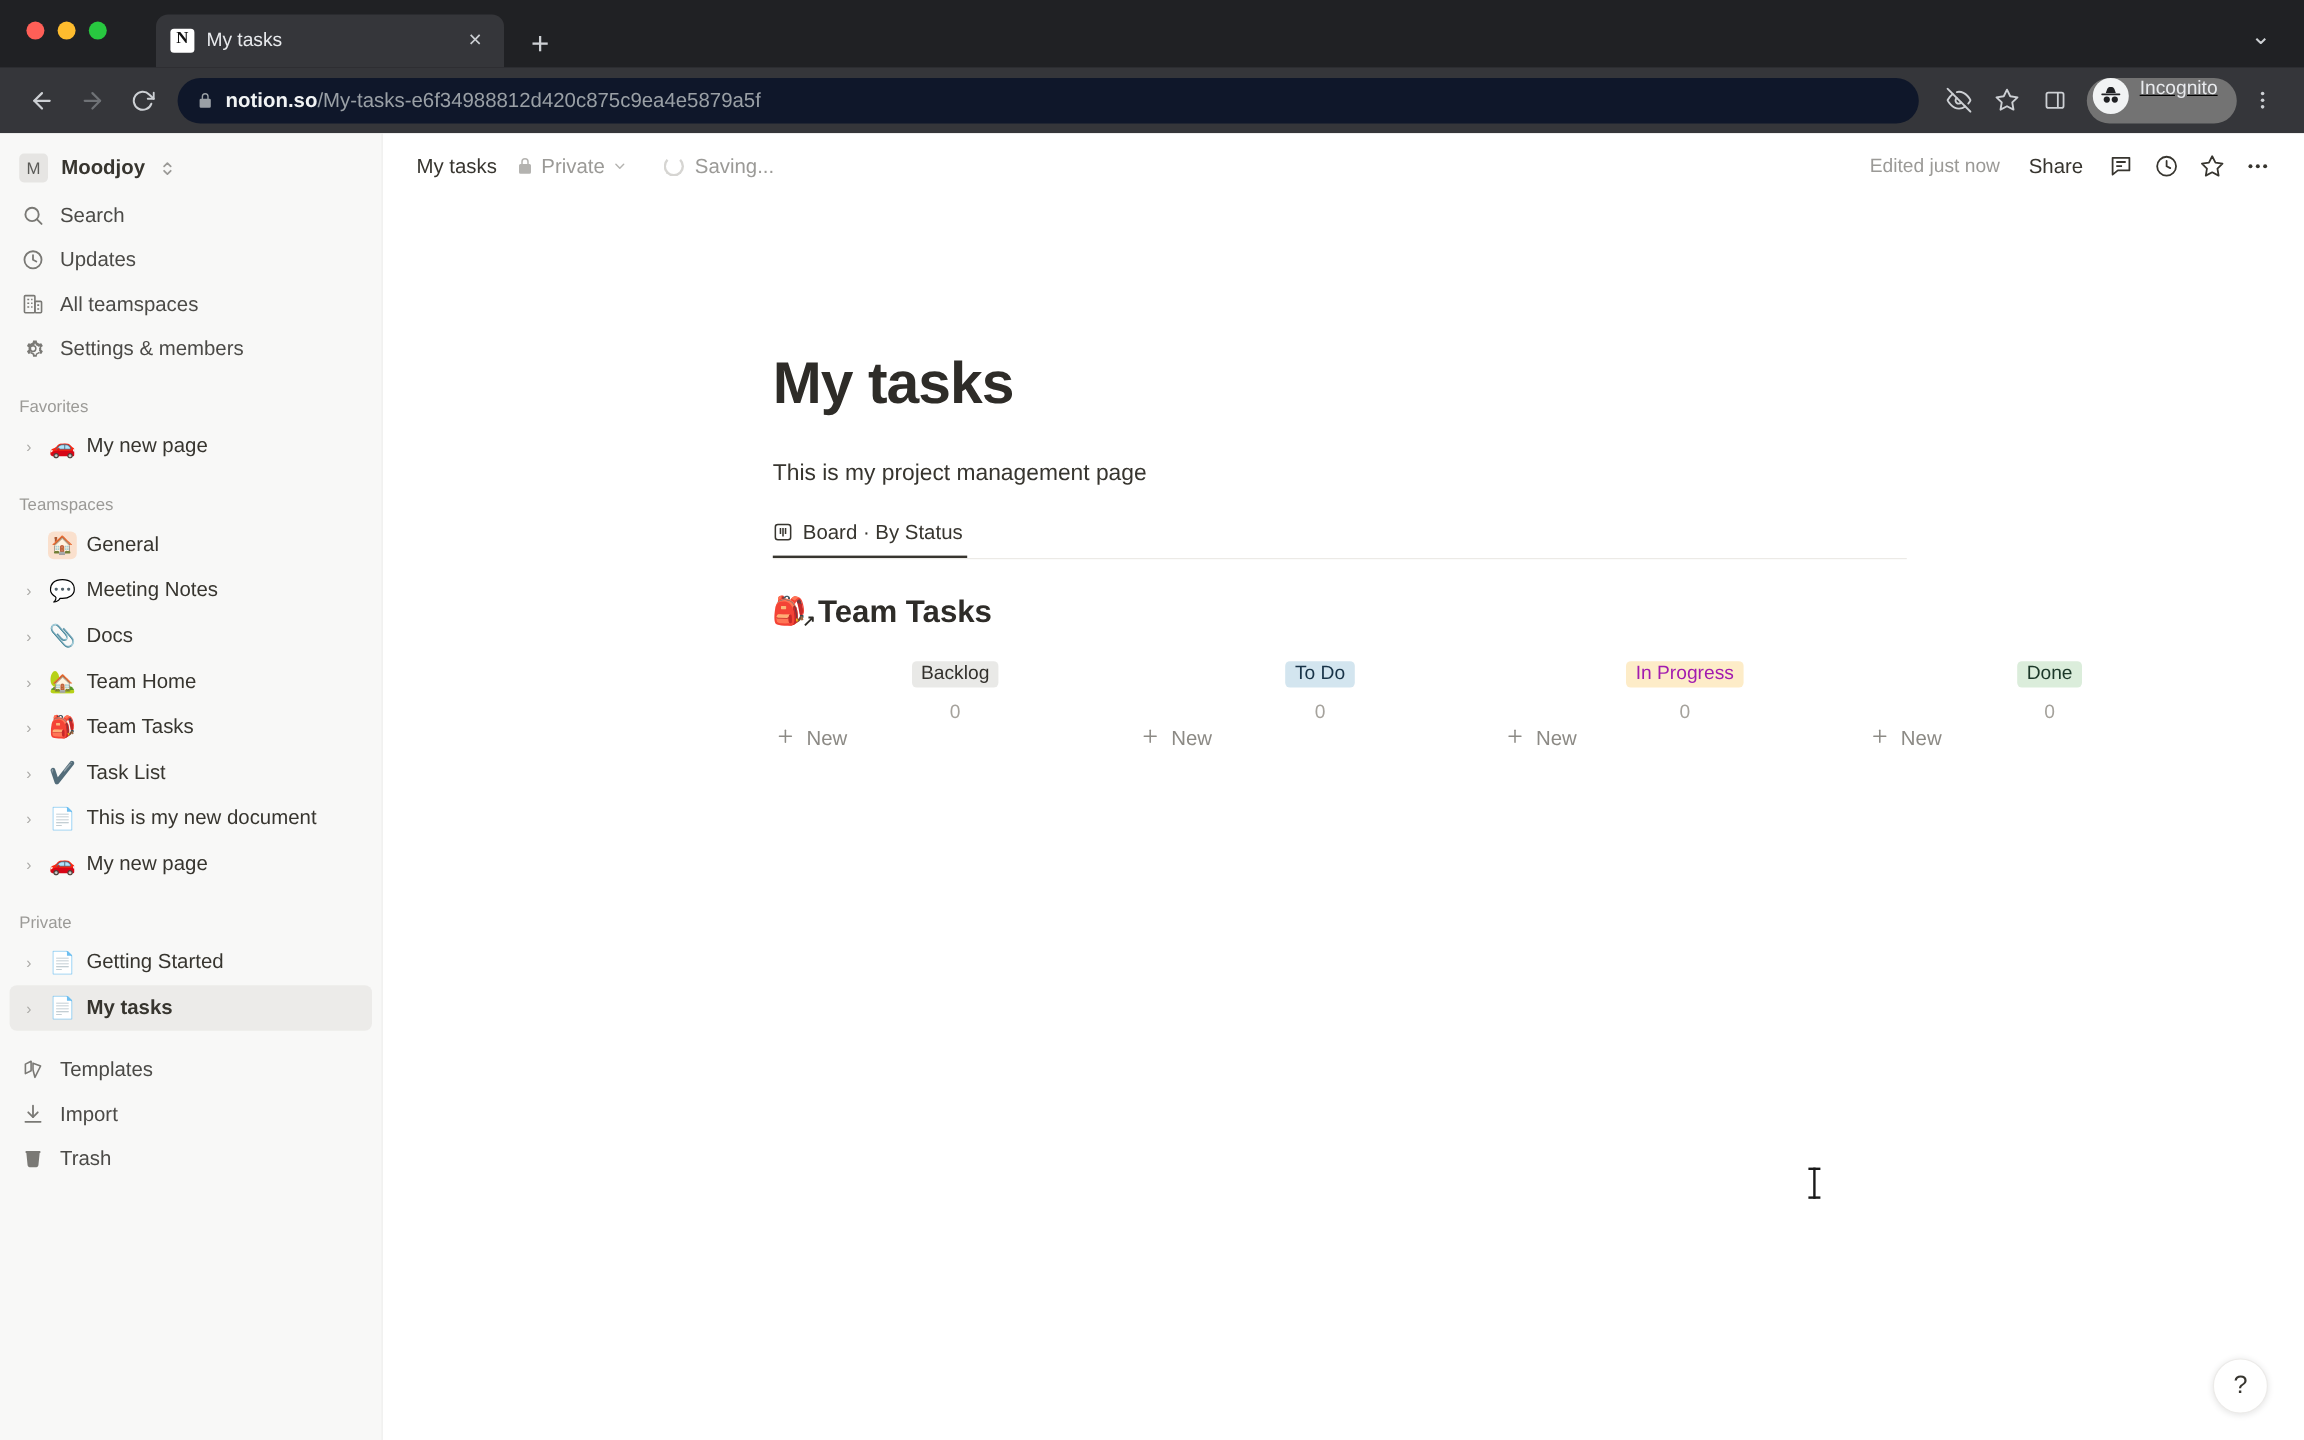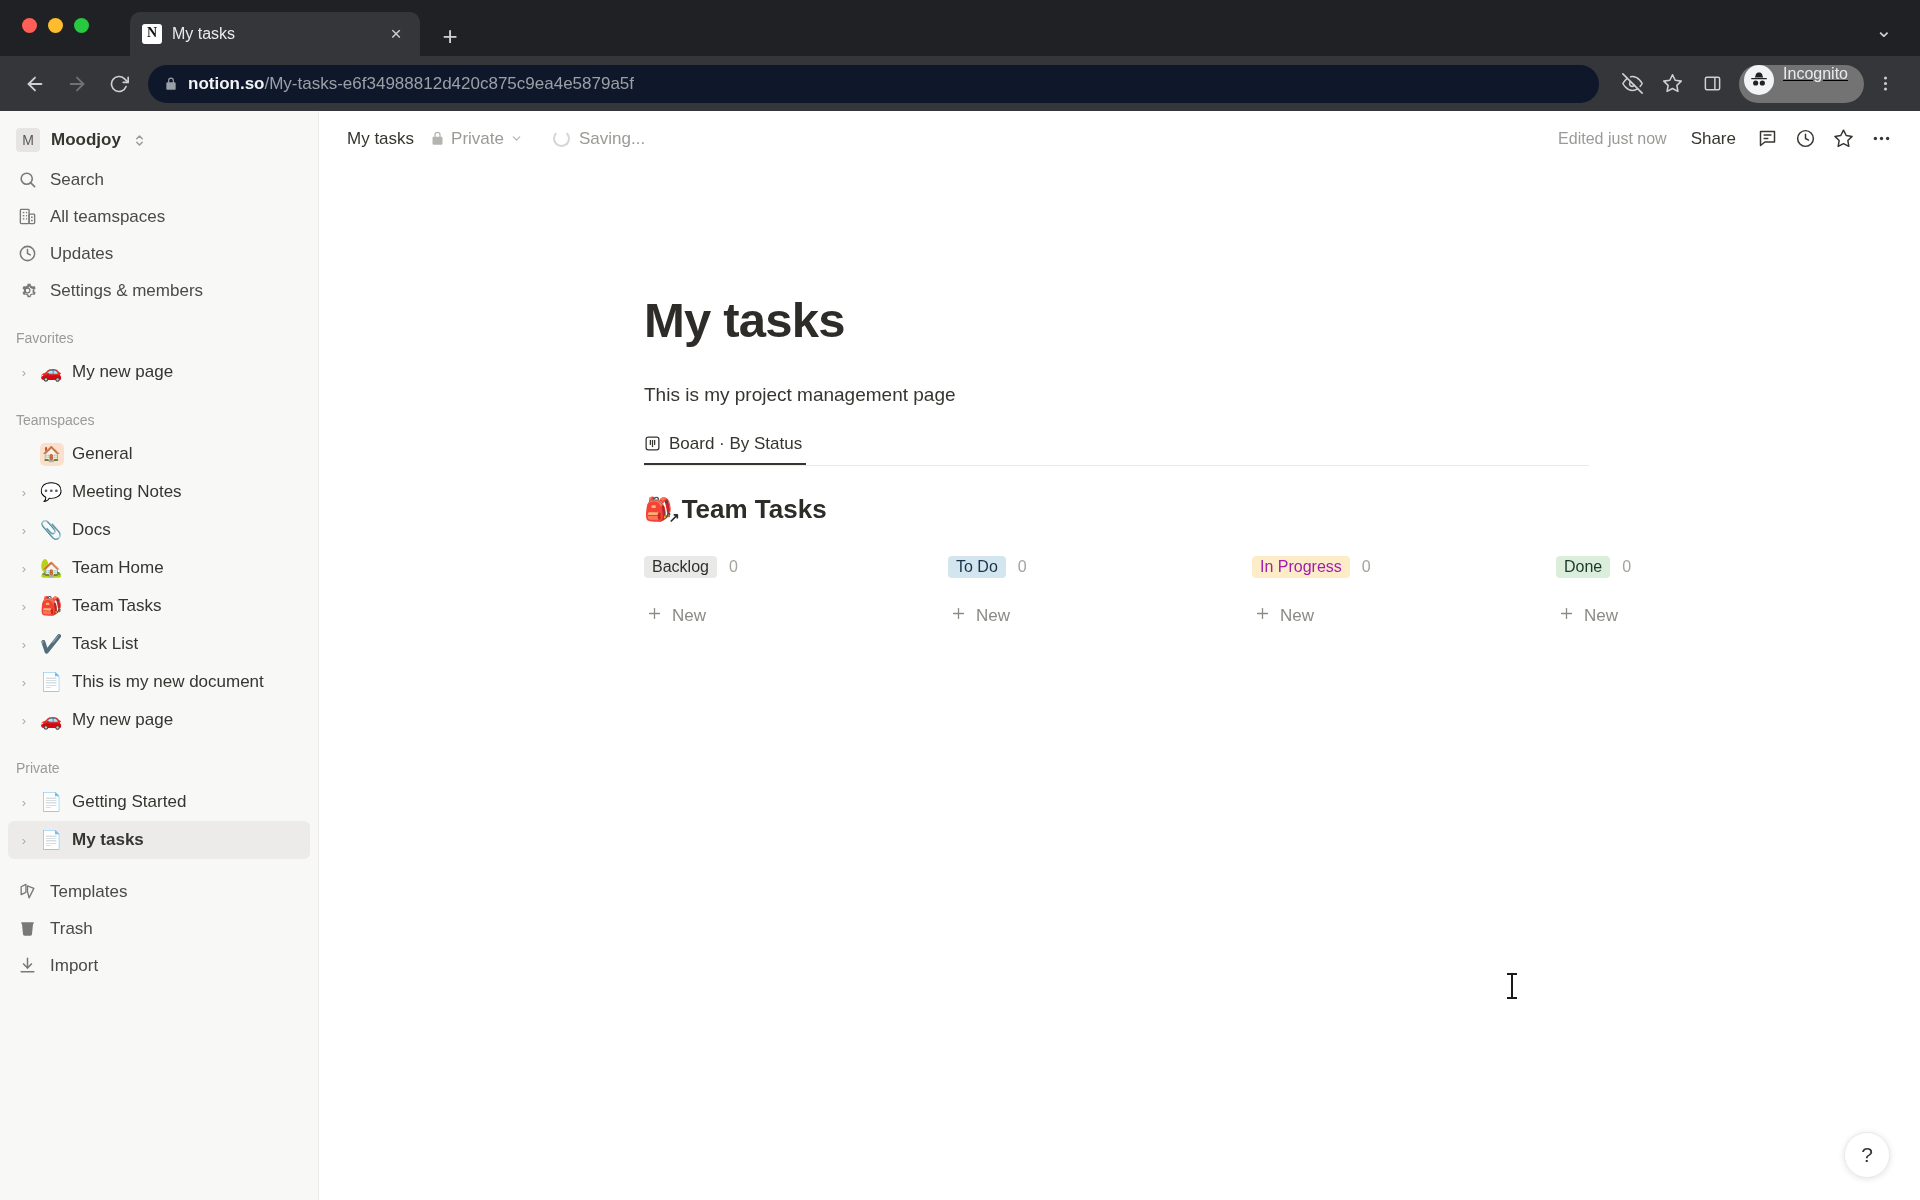--- a/index.html
+++ b/index.html
@@ -231,21 +231,21 @@
     font-size: 26px; font-weight: 700; color: #2e2c28;
   }
   .db-emoji { font-size: 23px; position: relative; display:flex; align-items:center; }
   .db-emoji .linkarrow {
     position: absolute; right: -7px; bottom: -2px;
     font-size: 13px; color: #2e2c28; font-weight: 700;
   }
 
   .board { display: flex; margin-top: 26px; gap: 0; }
   .board-col { width: 345px; }
-  .col-head { display: flex; align-items: center; gap: 12px; height: 32px; }
+  .col-head { display: flex; align-items: center; gap: 12px; height: 32px; flex-direction: column; }
   .chip {
     font-size: 16px; font-weight: 500; color: #32302c;
     padding: 2px 8px; border-radius: 4px;
   }
   .col-count { font-size: 16px; color: #a5a29c; }
   .col-new {
     display: flex; align-items: center; gap: 9px;
     margin-top: 18px; font-size: 17px; color: #8c8a85;
     padding: 4px 4px 4px 2px; border-radius: 5px; cursor: pointer;
   }
@@ -381,20 +381,30 @@
         </div>
 
         <div class="sb-item">
           <span class="ic">
             <svg width="19" height="19" viewBox="0 0 24 24" fill="none" stroke="currentColor" stroke-width="2" stroke-linecap="round">
                 <circle cx="11" cy="11" r="7"></circle>
                 <line x1="16.2" y1="16.2" x2="21" y2="21"></line>
               </svg>
           </span>
           <span class="label">Search</span>
+        </div>
+
+        <div class="sb-item">
+          <span class="ic">
+            <svg width="19" height="19" viewBox="0 0 24 24" fill="none" stroke="currentColor" stroke-width="1.9" stroke-linecap="round">
+                <circle cx="12" cy="12" r="9"></circle>
+                <polyline points="12 7 12 12 15.5 13.8"></polyline>
+              </svg>
+          </span>
+          <span class="label">Updates</span>
         </div>
 
         <div class="sb-item">
           <span class="ic">
             <svg width="19" height="19" viewBox="0 0 24 24" fill="none" stroke="currentColor" stroke-width="1.7">
                 <rect x="3" y="3" width="11" height="18" rx="1"></rect>
                 <rect x="14" y="9" width="7" height="12" rx="1"></rect>
                 <line x1="6" y1="7" x2="8" y2="7"></line>
                 <line x1="10" y1="7" x2="11.5" y2="7"></line>
                 <line x1="6" y1="11" x2="8" y2="11"></line>
@@ -403,30 +413,20 @@
                 <line x1="10" y1="15" x2="11.5" y2="15"></line>
                 <line x1="16.5" y1="13" x2="18.5" y2="13"></line>
                 <line x1="16.5" y1="17" x2="18.5" y2="17"></line>
               </svg>
           </span>
           <span class="label">All teamspaces</span>
         </div>
 
         <div class="sb-item">
           <span class="ic">
-            <svg width="19" height="19" viewBox="0 0 24 24" fill="none" stroke="currentColor" stroke-width="1.9" stroke-linecap="round">
-                <circle cx="12" cy="12" r="9"></circle>
-                <polyline points="12 7 12 12 15.5 13.8"></polyline>
-              </svg>
-          </span>
-          <span class="label">Updates</span>
-        </div>
-
-        <div class="sb-item">
-          <span class="ic">
             <svg width="19" height="19" viewBox="0 0 24 24" fill="currentColor">
                 <path d="M12 8.2A3.8 3.8 0 1 0 12 15.8 3.8 3.8 0 0 0 12 8.2zm0 6a2.2 2.2 0 1 1 0-4.4 2.2 2.2 0 0 1 0 4.4z"></path>
                 <path d="M20.6 13.3l.1-1.3-.1-1.3 1.8-1.4-1.7-3-2.2.7a7.7 7.7 0 0 0-2.2-1.3L15.9 3.4h-3.8l-.4 2.3a7.7 7.7 0 0 0-2.2 1.3l-2.2-.7-1.7 3L7.4 10.7l-.1 1.3.1 1.3-1.8 1.4 1.7 3 2.2-.7a7.7 7.7 0 0 0 2.2 1.3l.4 2.3h3.8l.4-2.3a7.7 7.7 0 0 0 2.2-1.3l2.2.7 1.7-3-1.8-1.4zm-2.1-.4a6.4 6.4 0 0 1-.1.8l-.1.8 1.2.9-.4.7-1.4-.4-.6.5a5.9 5.9 0 0 1-1.4.8l-.7.3-.3 1.5h-.9l-.3-1.5-.7-.3a5.9 5.9 0 0 1-1.4-.8l-.6-.5-1.4.4-.4-.7 1.2-.9-.1-.8a6.4 6.4 0 0 1 0-1.6l.1-.8-1.2-.9.4-.7 1.4.4.6-.5a5.9 5.9 0 0 1 1.4-.8l.7-.3.3-1.5h.9l.3 1.5.7.3a5.9 5.9 0 0 1 1.4.8l.6.5 1.4-.4.4.7-1.2.9.1.8z"></path>
               </svg>
           </span>
           <span class="label">Settings &amp; members</span>
         </div>
 
         <div class="sb-section">Favorites</div>
         <div class="sb-row">
@@ -495,36 +495,36 @@
           <span class="ic">
             <svg width="19" height="19" viewBox="0 0 24 24" fill="none" stroke="currentColor" stroke-width="1.7" stroke-linejoin="round">
                 <path d="M4 6 L10 3 L10 13 L4 16 Z"></path>
                 <path d="M12 5 L20 8 L14 20 L12 12 Z"></path>
               </svg>
           </span>
           <span class="label">Templates</span>
         </div>
         <div class="sb-item">
           <span class="ic">
-            <svg width="19" height="19" viewBox="0 0 24 24" fill="currentColor">
-                <path d="M5 6h14l-1.3 13.1a2 2 0 0 1-2 1.9H8.3a2 2 0 0 1-2-1.9L5 6z"></path>
-                <rect x="4" y="4" width="16" height="2.2" rx="1.1"></rect>
-              </svg>
-          </span>
-          <span class="label">Trash</span>
-        </div>
-        <div class="sb-item">
-          <span class="ic">
             <svg width="19" height="19" viewBox="0 0 24 24" fill="none" stroke="currentColor" stroke-width="1.9" stroke-linecap="round" stroke-linejoin="round">
                 <line x1="12" y1="3" x2="12" y2="15"></line>
                 <polyline points="7 10 12 15 17 10"></polyline>
                 <line x1="4" y1="20" x2="20" y2="20"></line>
               </svg>
           </span>
           <span class="label">Import</span>
+        </div>
+        <div class="sb-item">
+          <span class="ic">
+            <svg width="19" height="19" viewBox="0 0 24 24" fill="currentColor">
+                <path d="M5 6h14l-1.3 13.1a2 2 0 0 1-2 1.9H8.3a2 2 0 0 1-2-1.9L5 6z"></path>
+                <rect x="4" y="4" width="16" height="2.2" rx="1.1"></rect>
+              </svg>
+          </span>
+          <span class="label">Trash</span>
         </div>
       </div>
 
     </div>
 
     <div class="main">
 
       <div class="topbar">
         <span class="crumb">My tasks</span>
         <span class="crumb-private">

